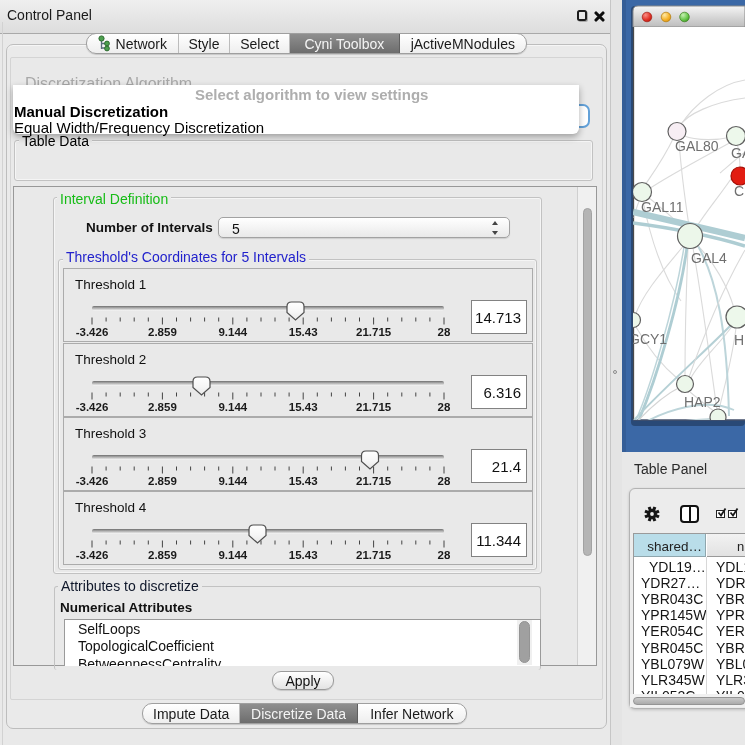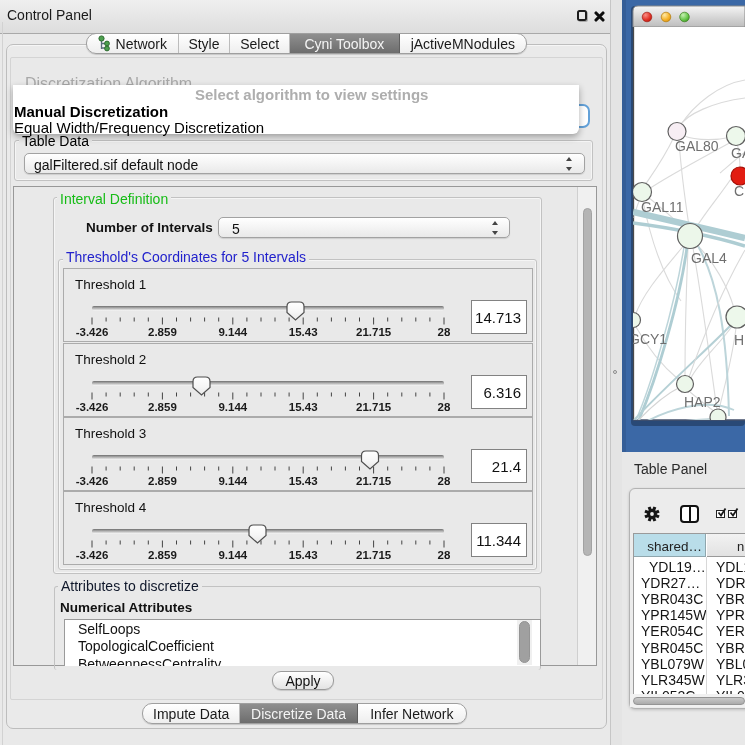--- a/index.html
+++ b/index.html
@@ -103,24 +103,20 @@
   <div class="abs" style="left:566px;top:104px;width:24px;height:24px;border:2.5px solid #63a1d8;border-radius:7px;background:#fff;"></div>
 
   <div class="abs" style="z-index:6;left:13px;top:85px;width:566px;height:49px;background:#ffffff;
        border-radius:0 0 6px 6px; box-shadow:0 3px 7px rgba(0,0,0,.32);"></div>
   <div class="abs" style="z-index:7;left:195px;top:85.5px;font-size:15px;font-weight:bold;color:#aeaeae;">Select algorithm to view settings</div>
   <div class="abs" style="z-index:7;left:14px;top:102.5px;font-size:15px;font-weight:bold;color:#000;">Manual Discretization</div>
   <div class="abs" style="z-index:7;left:14px;top:118.5px;font-size:15px;color:#000;">Equal Width/Frequency Discretization</div>
 
   <div class="group" style="left:14px;top:140px;width:579px;height:41px;"></div>
   <div class="gtitle" style="left:19px;top:133px;">Table Data</div>
-  <div class="combo" style="left:24px;top:153px;width:561px;height:21px;">
-    <div class="txt">galFiltered.sif default node</div>
-    <div class="arrows" style="right:10px;top:3px;"></div>
-  </div>
 
   <div class="abs" style="left:13px;top:186px;width:584px;height:480px;border:1px solid #989898;background:#e9e9e9;"></div>
 
   <div class="sbtrack" style="left:577px;top:187px;width:19px;height:478px;border-left:1px solid #cfcfcf;"></div>
   <div class="sbthumb" style="left:583px;top:208px;width:9px;height:348px;background:#b5b5b5;border:1px solid #a2a2a2;"></div>
 
   <div class="group" style="left:53px;top:197px;width:489px;height:377px;"></div>
   <div class="gtitle" style="left:57px;top:191px;color:#16bc16;">Interval Definition</div>
 
   <div class="abs" style="left:86px;top:220px;font-size:13.5px;font-weight:bold;color:#111;">Number of Intervals</div>

